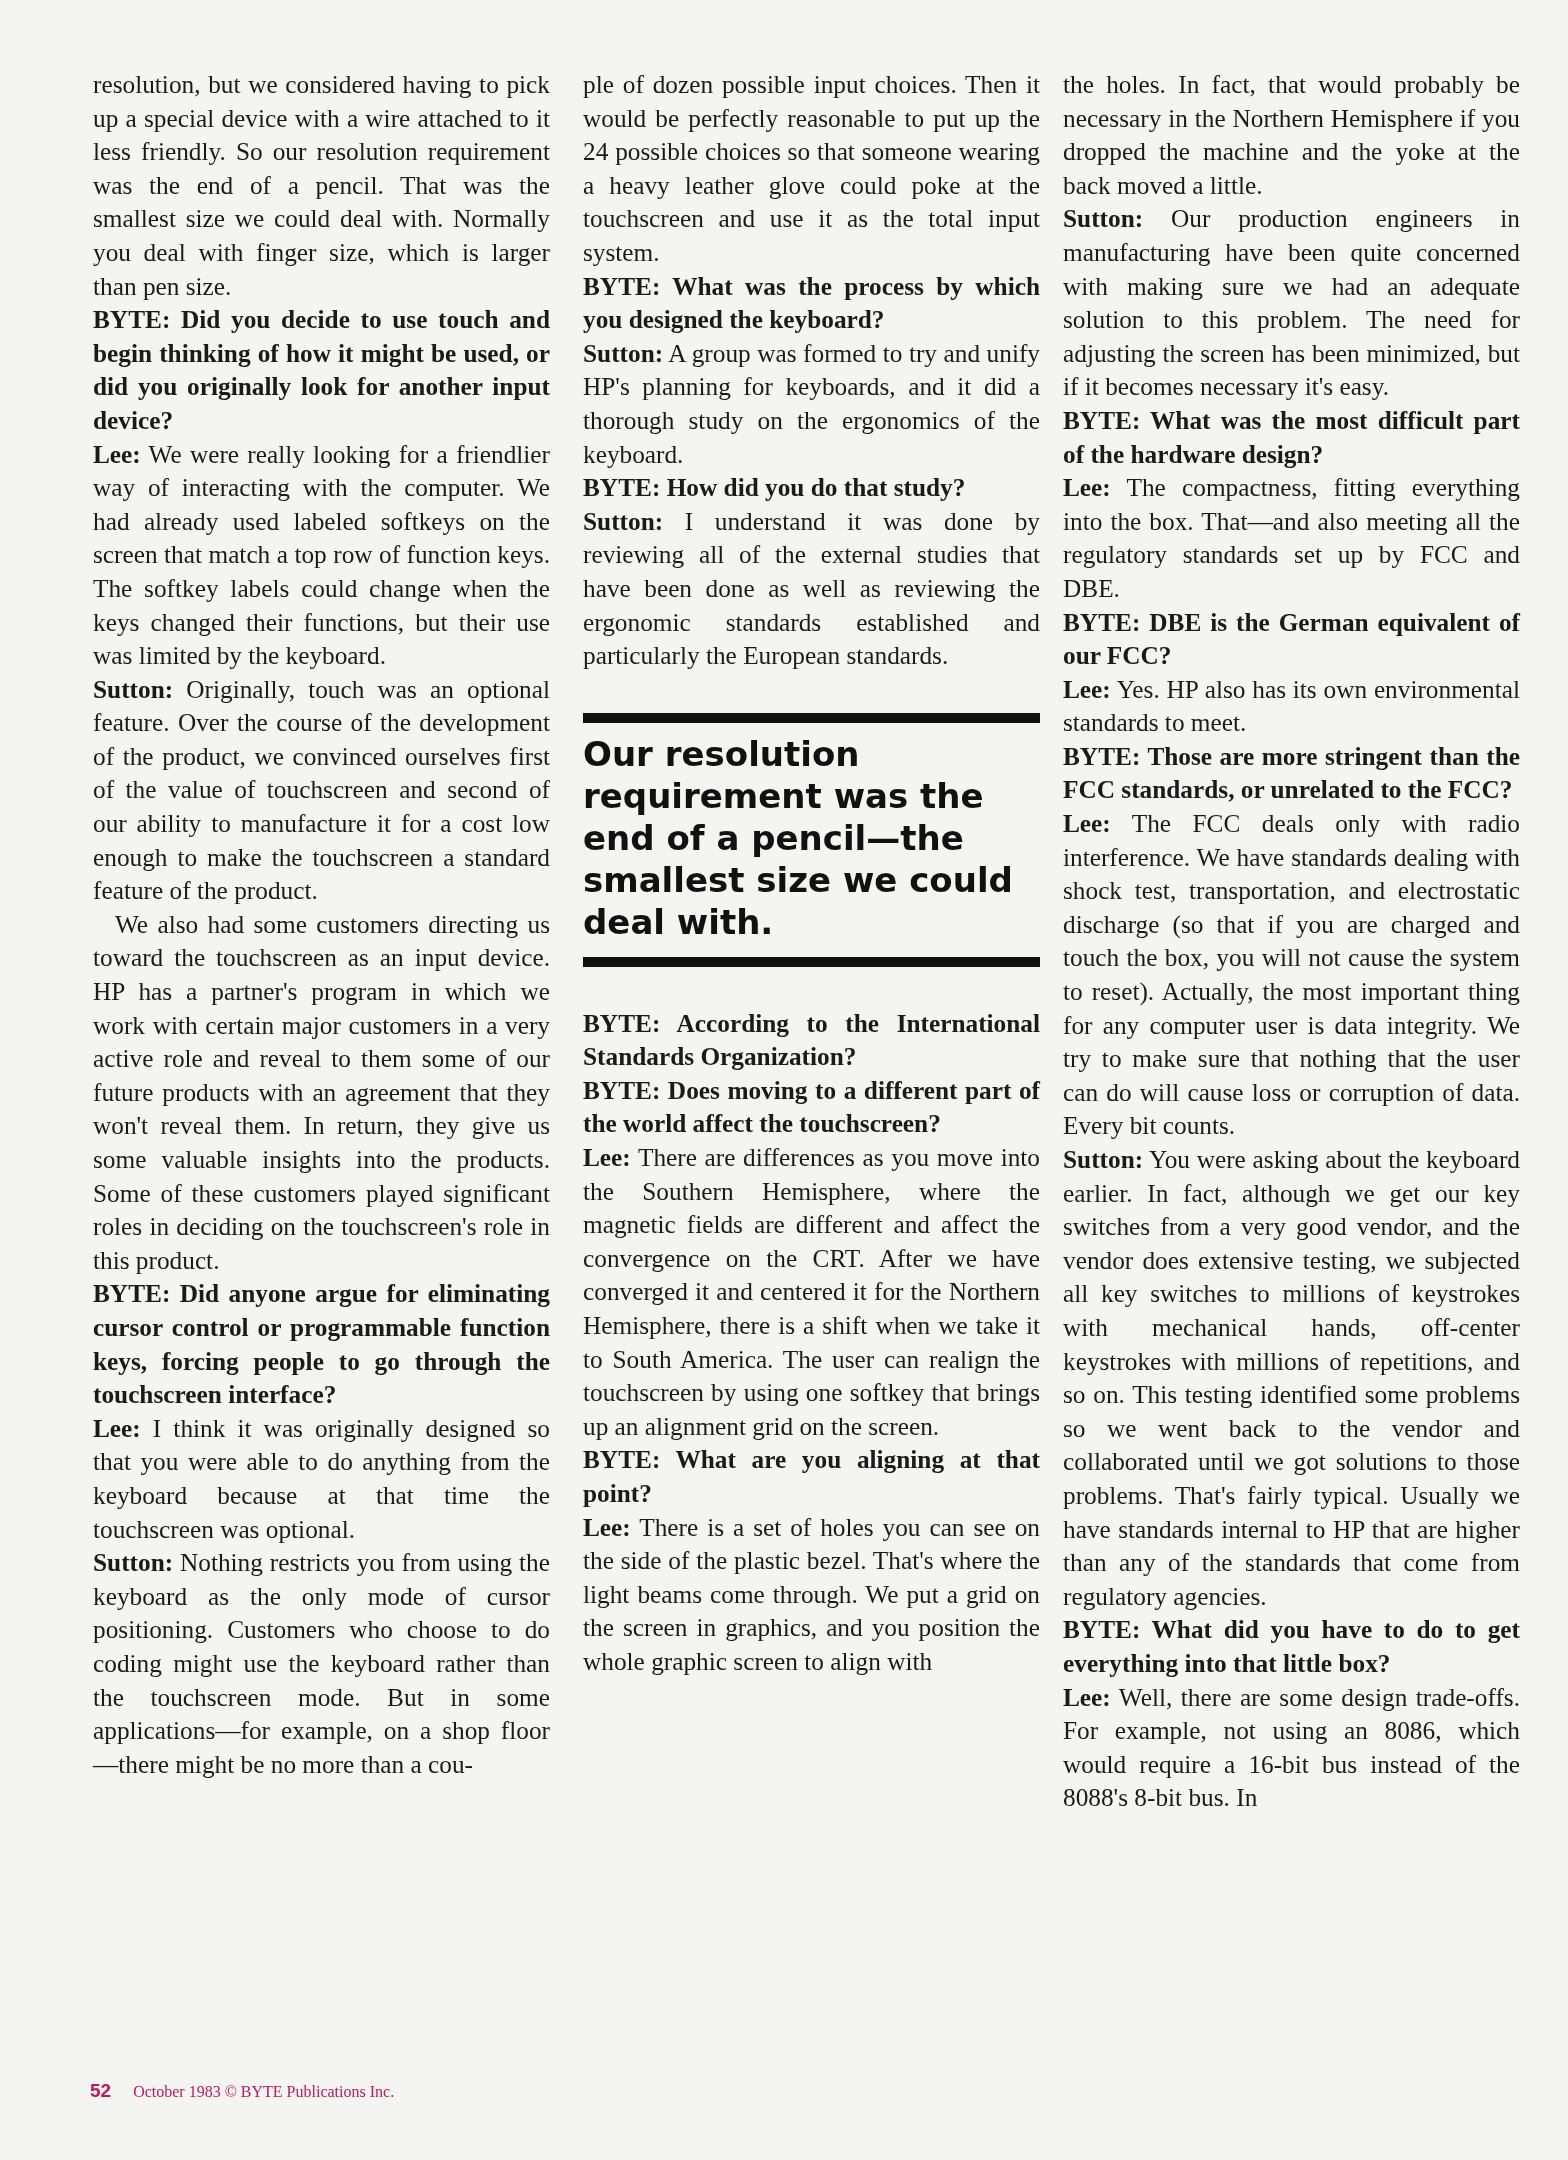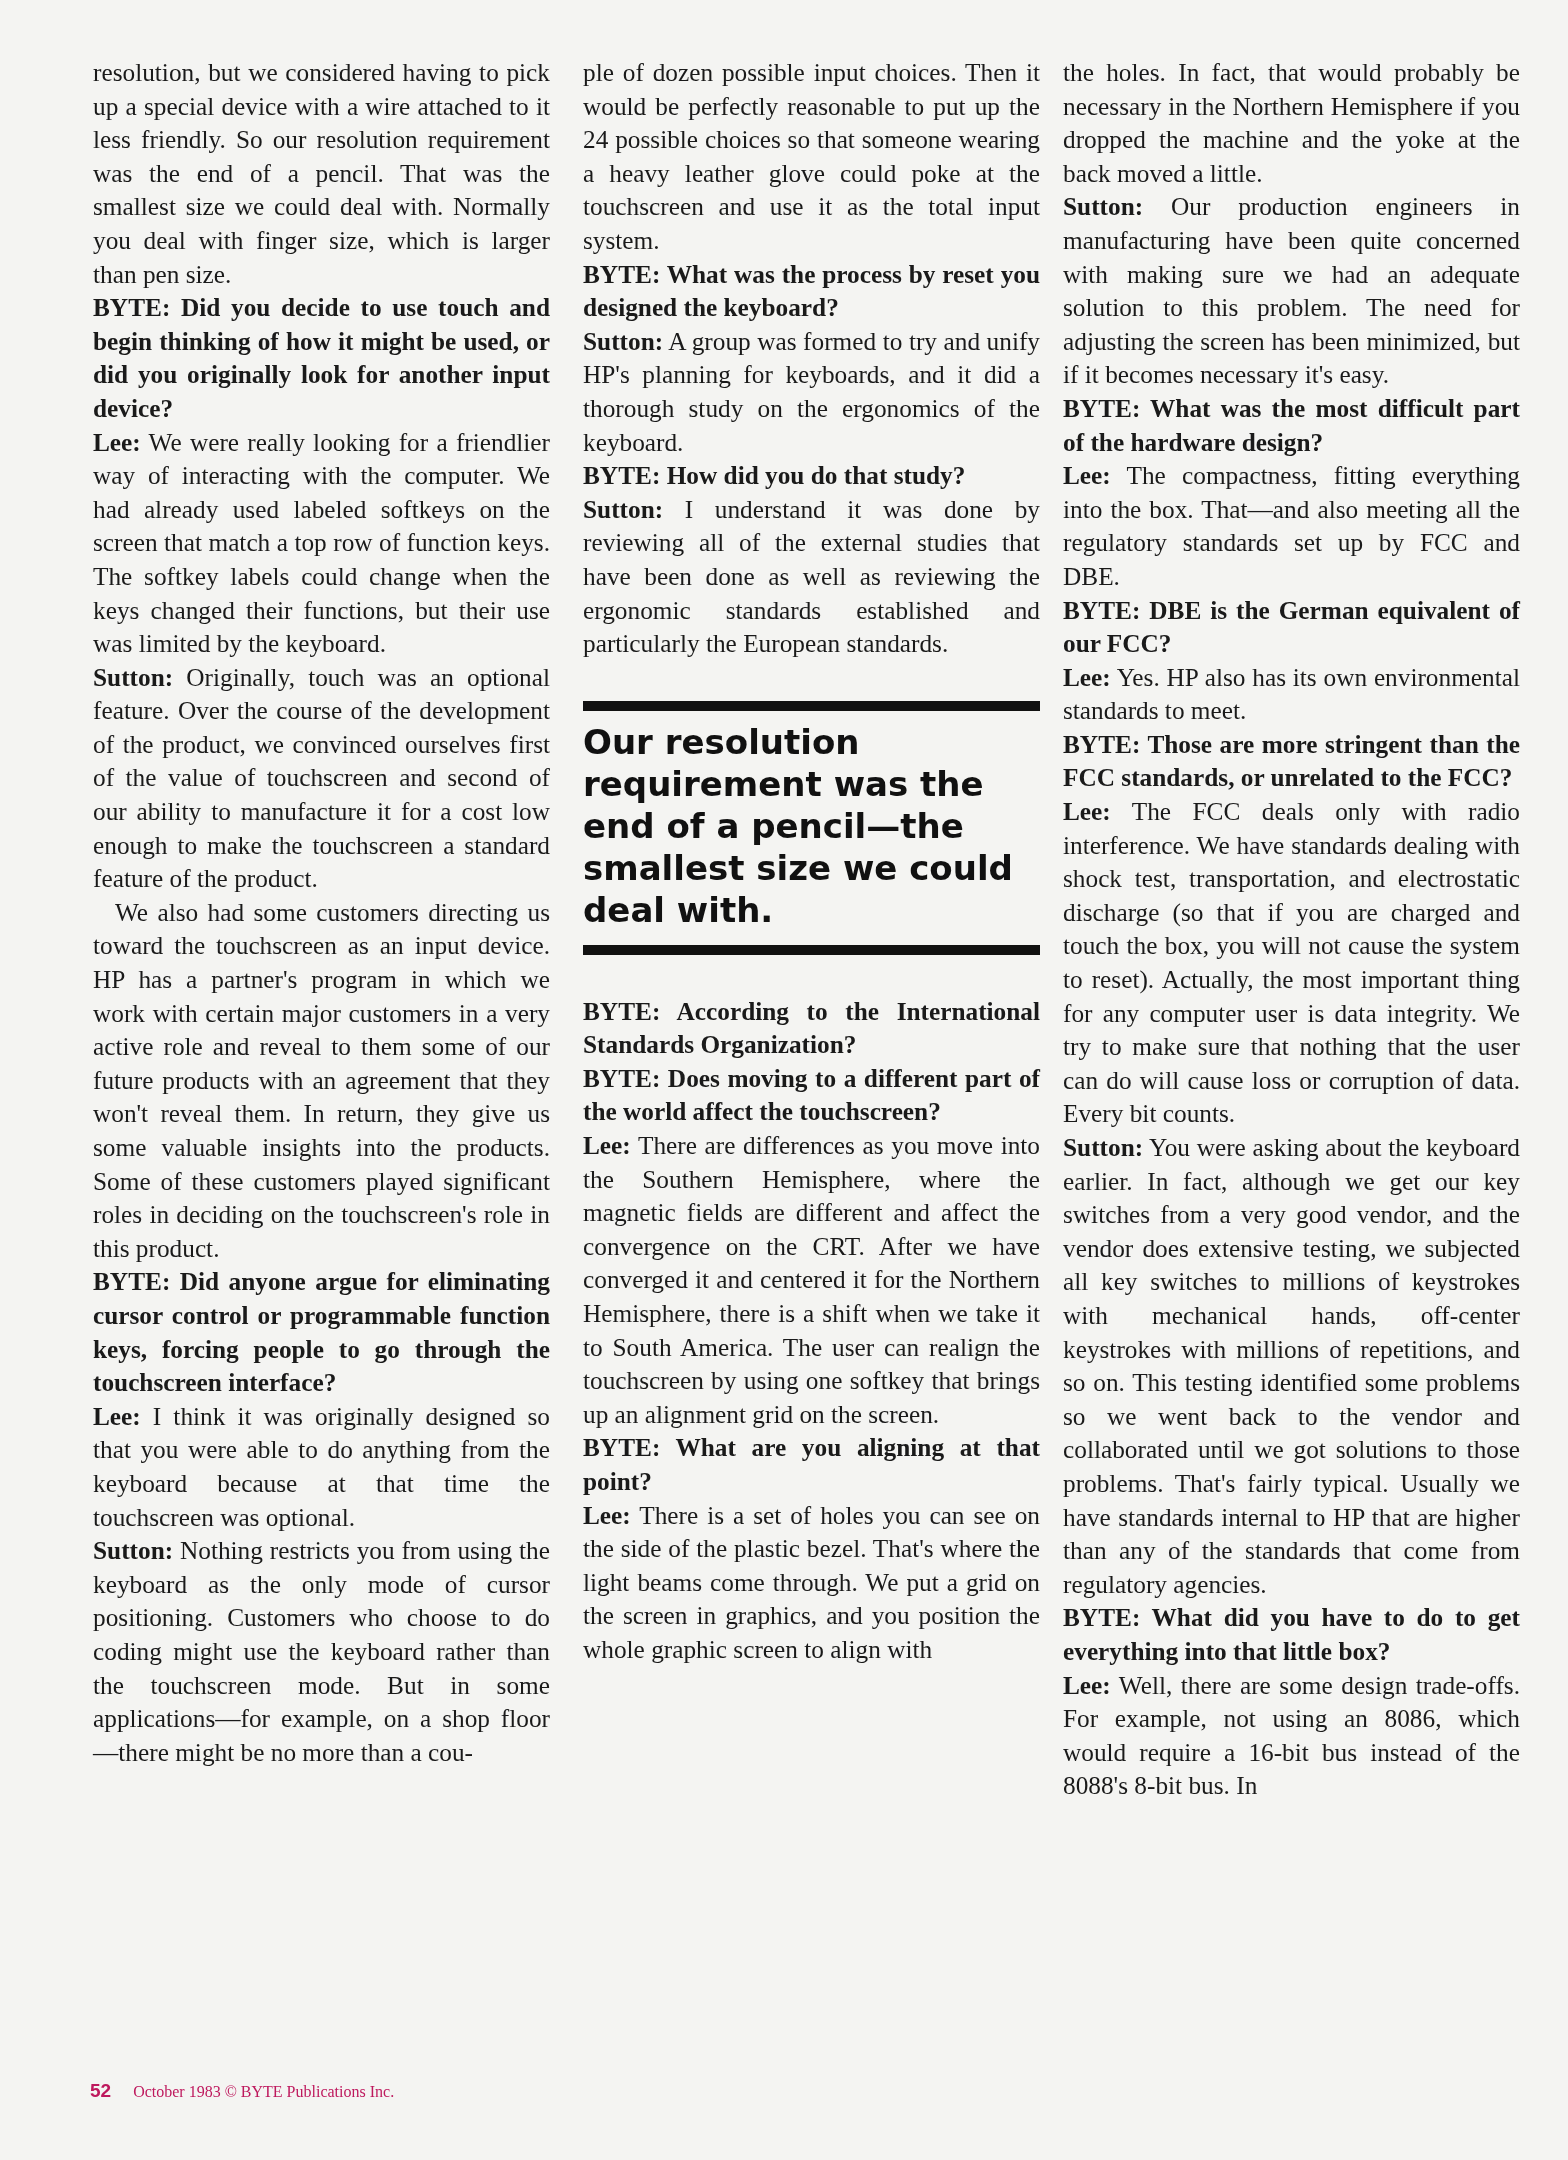--- a/index.html
+++ b/index.html
@@ -2,21 +2,21 @@
 <html><head>
 <meta charset="utf-8">
 <style>
   html, body { margin:0; padding:0; }
   body {
     width:1568px; height:2160px; background:#f4f4f2; color:#1a1a1a;
     position:relative; overflow:hidden;
     font-family:"Liberation Serif","DejaVu Serif",serif;
   }
   .col {
-    position:absolute; top:56px; width:457px;
+    position:absolute; top:68px; width:457px;
     font-size:25.3px; line-height:33.6px; text-align:justify;
     hyphens:manual;
   }
   .col p { margin:0; }
   .col p.indent { text-indent:22px; }
   #col1 { left:93px; }
   #col2 { left:583px; }
   #col3 { left:1063px; }
   .q { font-weight:bold; }
   .spk { font-weight:bold;margin-top:12px; }
@@ -43,21 +43,21 @@
   <p><span class="spk">Lee:</span> <span>We were really looking for a friendlier way of interacting with the computer. We had already used labeled softkeys on the screen that match a top row of function keys. The softkey labels could change when the keys changed their functions, but their use was limited by the keyboard.</span></p>
   <p><span class="spk">Sutton:</span> <span>Originally, touch was an optional feature. Over the course of the development of the product, we convinced ourselves first of the value of touchscreen and second of our ability to manufacture it for a cost low enough to make the touchscreen a standard feature of the product.</span></p>
   <p class="indent">We also had some customers directing us toward the touchscreen as an input device. HP has a partner's program in which we work with certain major customers in a very active role and reveal to them some of our future products with an agreement that they won't reveal them. In return, they give us some valuable insights into the products. Some of these customers played significant roles in deciding on the touchscreen's role in this product.</p>
   <p class="q"><span>BYTE:</span> <span>Did anyone argue for eliminating cursor control or programmable function keys, forcing people to go through the touchscreen interface?</span></p>
   <p><span class="spk">Lee:</span> <span>I think it was originally designed so that you were able to do anything from the keyboard because at that time the touchscreen was optional.</span></p>
   <p><span class="spk">Sutton:</span> <span>Nothing restricts you from using the keyboard as the only mode of cursor positioning. Customers who choose to do coding might use the keyboard rather than the touchscreen mode. But in some applications—for example, on a shop floor—there might be no more than a cou-</span></p>
 </div>
 
 <div id="col2" class="col">
   <p>ple of dozen possible input choices. Then it would be perfectly reasonable to put up the 24 possible choices so that someone wearing a heavy leather glove could poke at the touchscreen and use it as the total input system.</p>
-  <p class="q"><span>BYTE:</span> <span>What was the process by reset you designed the keyboard?</span></p>
+  <p class="q"><span>BYTE:</span> <span>What was the process by which you designed the keyboard?</span></p>
   <p><span class="spk">Sutton:</span> <span>A group was formed to try and unify HP's planning for keyboards, and it did a thorough study on the ergonomics of the keyboard.</span></p>
   <p class="q"><span>BYTE:</span> <span>How did you do that study?</span></p>
   <p><span class="spk">Sutton:</span> <span>I understand it was done by reviewing all of the external studies that have been done as well as reviewing the ergonomic standards established and particularly the European standards.</span></p>
 
   <div class="pullquote">Our resolution requirement was the end of a pencil—the smallest size we could deal with.</div>
 
   <p class="q"><span>BYTE:</span> <span>According to the International Standards Organization?</span></p>
   <p class="q"><span>BYTE:</span> <span>Does moving to a different part of the world affect the touchscreen?</span></p>
   <p><span class="spk">Lee:</span> <span>There are differences as you move into the Southern Hemisphere, where the magnetic fields are different and affect the convergence on the CRT. After we have converged it and centered it for the Northern Hemisphere, there is a shift when we take it to South America. The user can realign the touchscreen by using one softkey that brings up an alignment grid on the screen.</span></p>
   <p class="q"><span>BYTE:</span> <span>What are you aligning at that point?</span></p>

